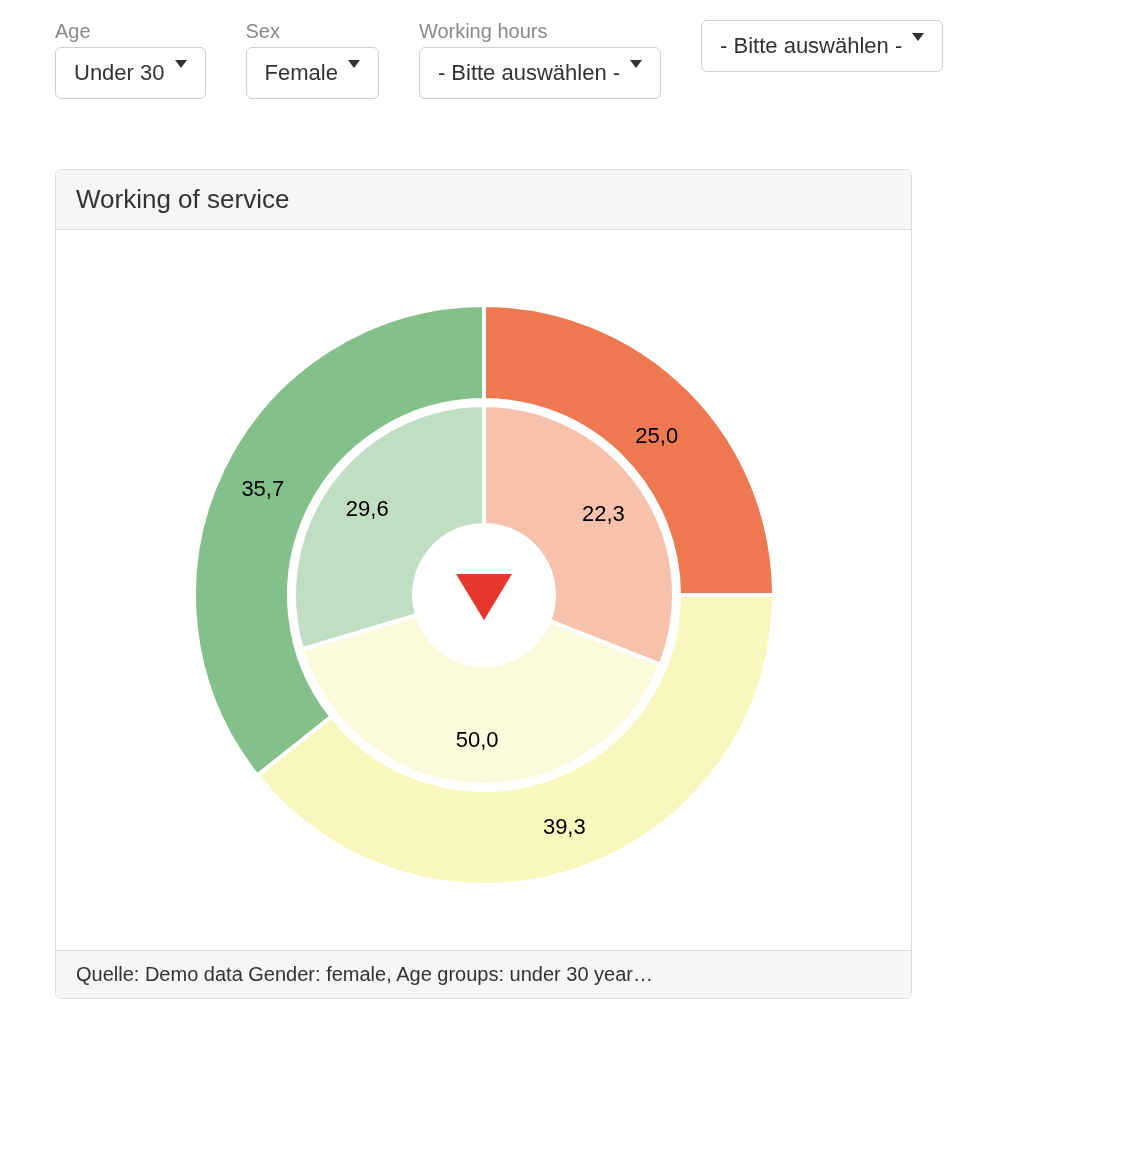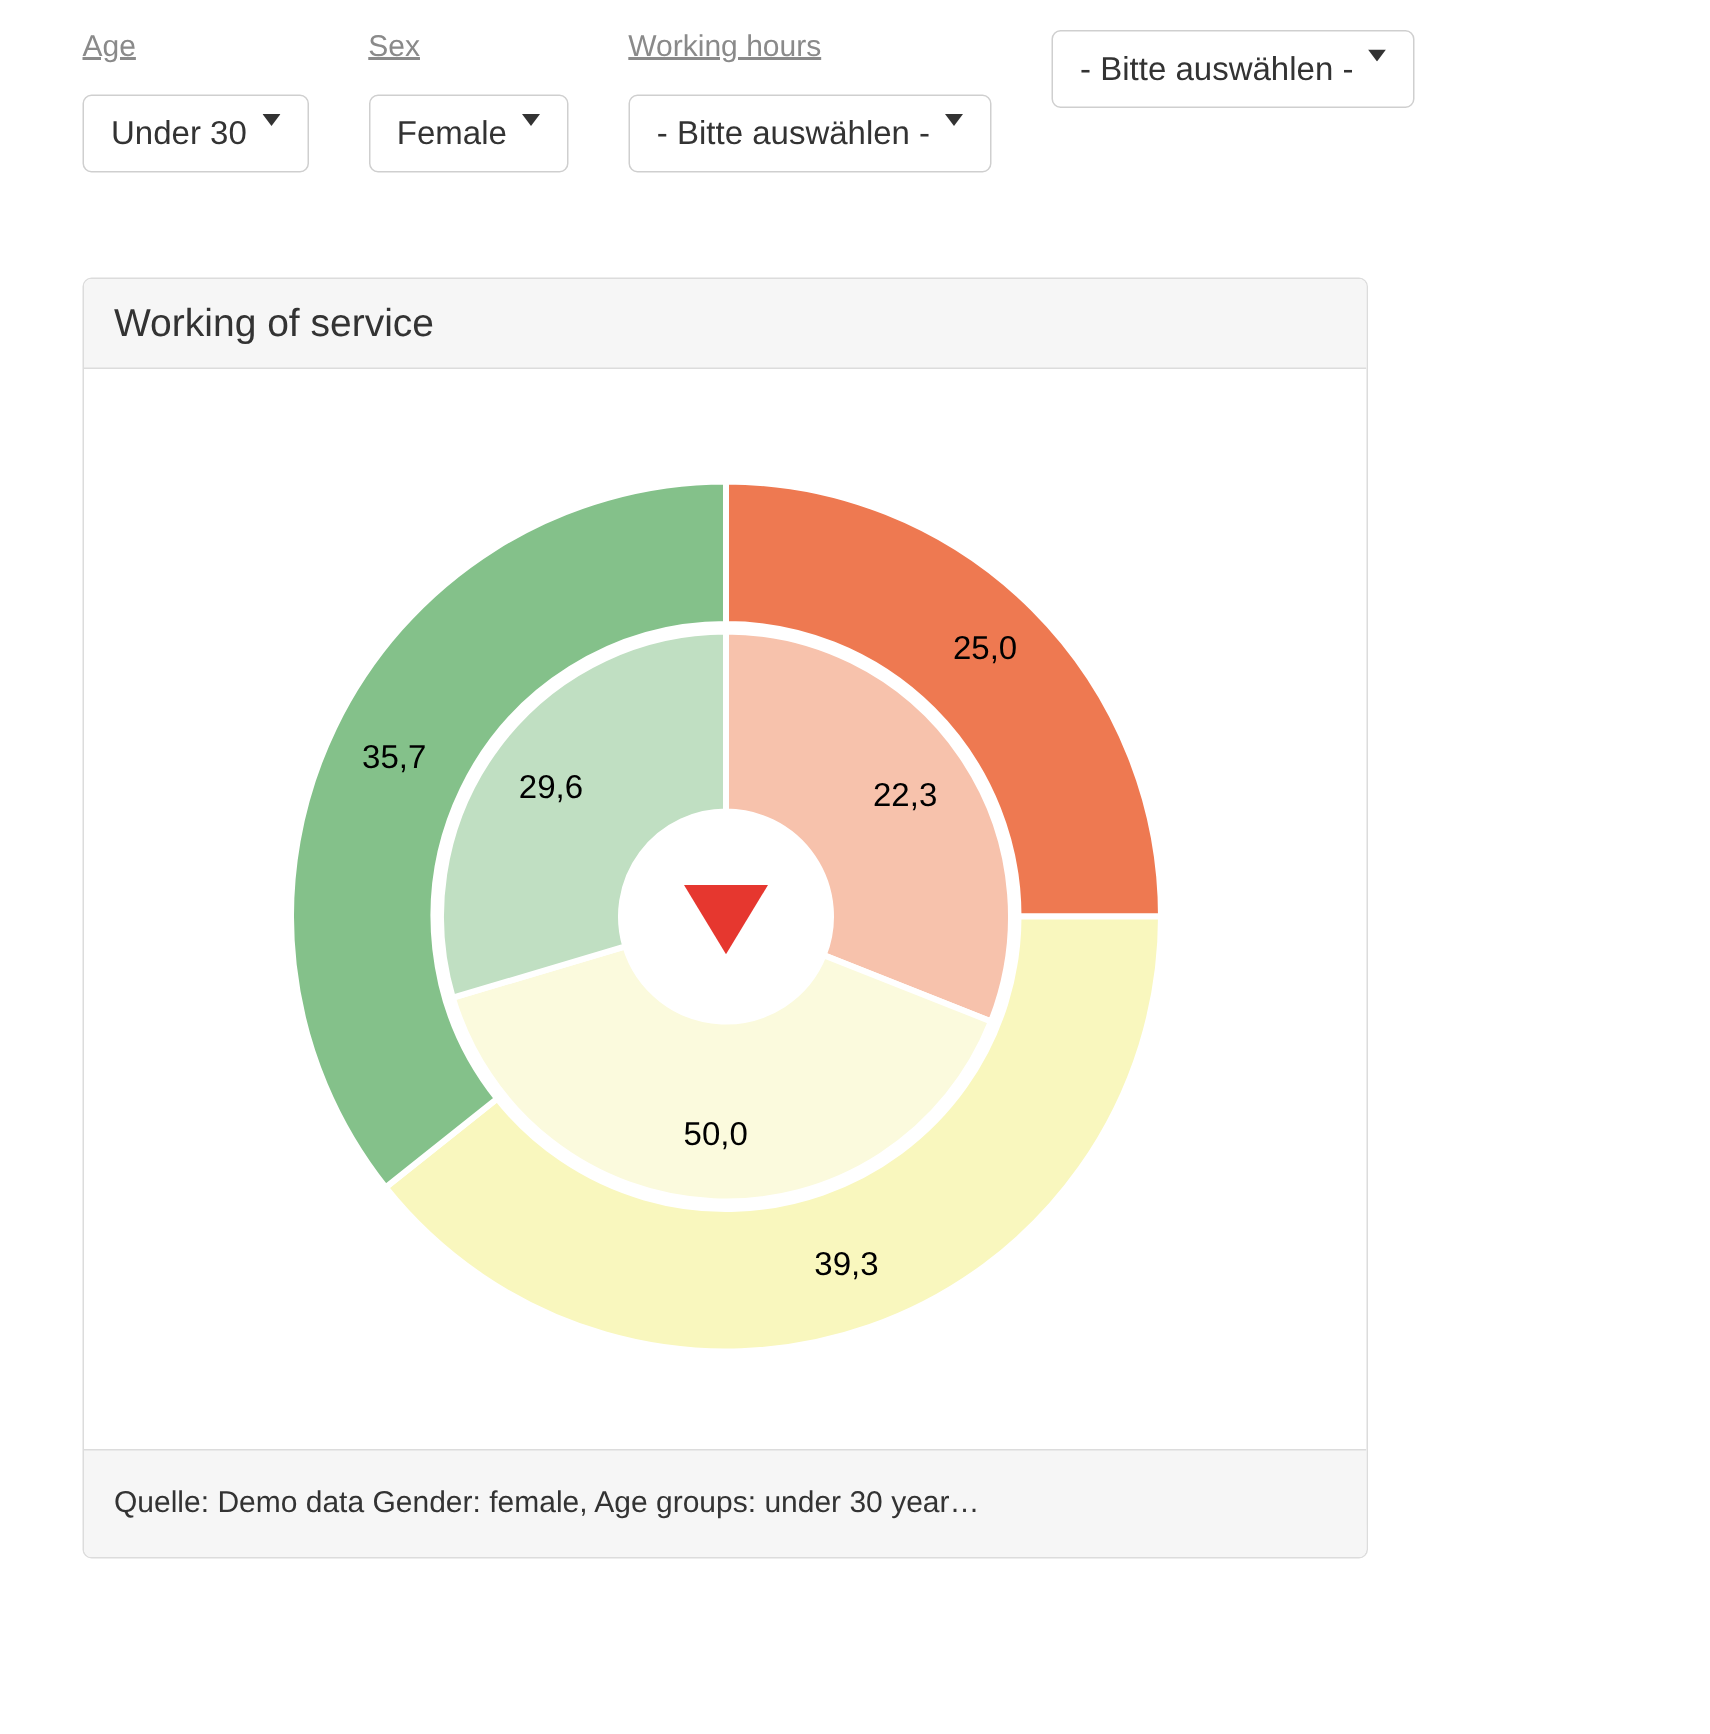--- a/index.html
+++ b/index.html
@@ -19,23 +19,22 @@
     gap: 40px;
     margin-bottom: 70px;
   }
   .filter {
     display: flex;
     flex-direction: column;
   }
   .filter-label {
     color: #8a8a8a;
     font-size: 20px;
-    margin-bottom: 20px;
+    margin-bottom: 4px;
     font-weight: 400;
-    text-decoration: underline;
   }
   .dropdown-btn {
     display: inline-flex;
     justify-content: space-between;
     gap: 10px;
     background: #ffffff;
     border: 1px solid #cfcfcf;
     border-radius: 6px;
     padding: 12px 18px;
     font-size: 22px;
@@ -81,21 +80,21 @@
     font-size: 22px;
     color: #000;
     font-family: Verdana, Geneva, sans-serif;
     transform: translate(-50%, -50%);
     white-space: nowrap;
     pointer-events: none;
   }
   .panel-footer {
     background: #f6f6f6;
     border-top: 1px solid #dcdcdc;
-    padding: 24px 20px;
+    padding: 12px 20px;
     font-size: 20px;
     color: #333;
     white-space: nowrap;
     overflow: hidden;
     text-overflow: ellipsis;
   }
 </style>
 </head>
 <body>
 
@@ -160,21 +159,21 @@
             <path d="M 310 20 A 290 290 0 0 1 600 310 L 505 310 A 195 195 0 0 0 310 115 Z" fill="#ee7951" stroke="#ffffff" stroke-width="4"></path>
             <path d="M 600 310 A 290 290 0 0 1 83.10666493278944 490.60845634155265 L 157.43379193756533 431.44361719518196 A 195 195 0 0 0 505 310 Z" fill="#f9f7be" stroke="#ffffff" stroke-width="4"></path>
             <path d="M 83.10666493278944 490.60845634155265 A 290 290 0 0 1 309.99999999999994 20 L 309.99999999999994 115 A 195 195 0 0 0 157.43379193756533 431.44361719518196 Z" fill="#84c18a" stroke="#ffffff" stroke-width="4"></path>
             <path d="M 310 120 A 190 190 0 0 1 486.6575323187678 379.9436650100888 L 375.0843540121776 335.76871868792745 A 70 70 0 0 0 310 240 Z" fill="#f7c2ac" stroke="#ffffff" stroke-width="4"></path>
             <path d="M 486.6575323187678 379.9436650100888 A 190 190 0 0 1 127.88086008669865 364.1536598692956 L 242.90347476878372 329.9513483728984 A 70 70 0 0 0 375.0843540121776 335.76871868792745 Z" fill="#fbfadd" stroke="#ffffff" stroke-width="4"></path>
             <path d="M 127.88086008669865 364.1536598692956 A 190 190 0 0 1 309.99999999999994 120 L 310 240 A 70 70 0 0 0 242.90347476878372 329.9513483728984 Z" fill="#c0dfc2" stroke="#ffffff" stroke-width="4"></path>
             <circle cx="310" cy="310" r="70" fill="#ffffff"></circle>
             <polygon points="282,289 338,289 310,335.2" fill="#e6372f"></polygon>
           </svg>
         <div id="donut-labels">
-            <div class="data-label" style="left: 483.241px; top: 131px;">25,0</div>
+            <div class="data-label" style="left: 483.241px; top: 151px;">25,0</div>
             <div class="data-label" style="left: 390.815px; top: 541.288px;">39,3</div>
             <div class="data-label" style="left: 89.3104px; top: 203.599px;">35,7</div>
             <div class="data-label" style="left: 429.927px; top: 228.498px;">22,3</div>
             <div class="data-label" style="left: 303.625px; top: 454.86px;">50,0</div>
             <div class="data-label" style="left: 193.773px; top: 223.304px; text-align: center;">29,6</div>
           </div>
       </div>
     </div>
     <div class="panel-footer">Quelle: Demo data Gender: female, Age groups: under 30 year…</div>
   </div>

